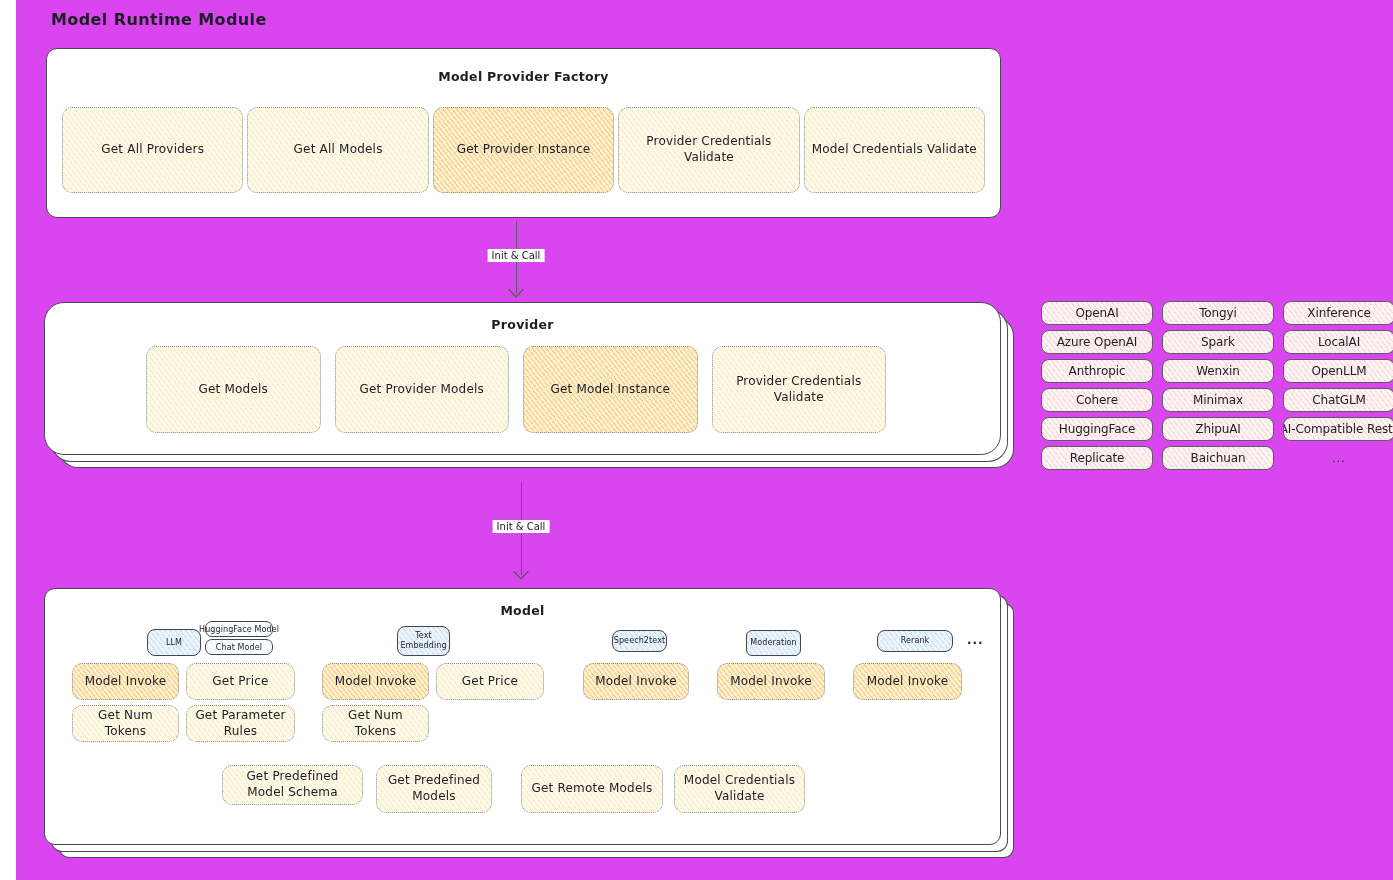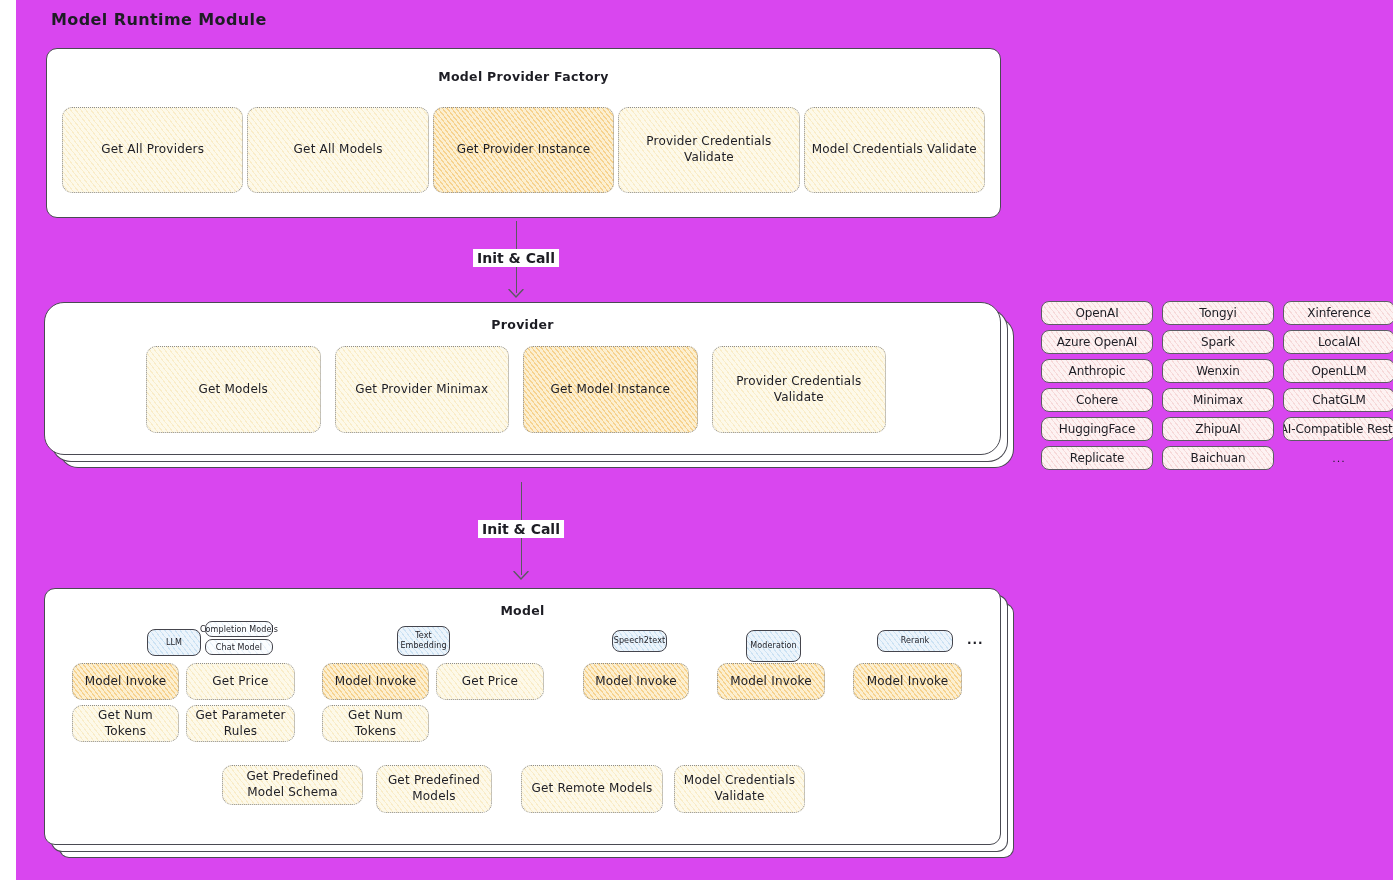--- a/index.html
+++ b/index.html
@@ -54,21 +54,21 @@
   .provider-row .node { flex:1 1 0; }
   
   .arrow { position:absolute; }
   .arrow .line {
     position:absolute; left:50%; top:0; bottom:5px; width:0;
     border-left:1.4px solid #5a5a60;
   }
   .arrow .head { position:absolute; left:50%; bottom:0; transform:translateX(-50%); }
   .arrow .lbl {
     position:absolute; left:50%; transform:translateX(-50%);
-    background:#ffffff; padding:1px 4px; font-size:14px; white-space:nowrap; z-index:1;font-weight:bold;
+    background:#ffffff; padding:1px 4px; font-size:10px; white-space:nowrap; z-index:1;
   }
   
   .providers-grid {
     position:absolute; left:1025px; top:301px;
     display:grid; grid-template-columns:112px 112px 112px;
     grid-auto-rows:24px; column-gap:9px; row-gap:5px;
   }
   .p-cell {
     display:flex; align-items:center; justify-content:center; text-align:center;
     border:1.3px solid #5c5c64; border-radius:8px;
@@ -134,21 +134,21 @@
     </svg>
   </div>
 
   <div class="box stacked" style="left:28px; top:302px; width:957px; height:153px;border-radius:20px;">
     <div class="box-title" style="top:14px;">Provider</div>
     <div class="provider-row">
       <div class="node">
           <span>Get Models</span>
         </div>
       <div class="node">
-          <span>Get Provider Minimax</span>
+          <span>Get Provider Models</span>
         </div>
       <div class="node hl">
           <span>Get Model Instance</span>
         </div>
       <div class="node">
           <span>Provider Credentials Validate</span>
         </div>
     </div>
   </div>
 
@@ -178,25 +178,25 @@
     <div class="lbl" style="top:38px;">Init &amp; Call</div>
     <svg class="head" width="16" height="9" viewBox="0 0 16 9">
       <path d="M1 0.5 L8 8 L15 0.5" stroke="#5a5a60" stroke-width="1.4" fill="none" stroke-linecap="round"></path>
     </svg>
   </div>
 
   <div class="box stacked" style="left:28px; top:588px; width:957px; height:257px;">
     <div class="box-title" style="top:14px;">Model</div>
 
     <div class="tab-blue" style="left:102px; top:40px; width:54px; height:27px;">LLM</div>
-    <div class="tab-small" style="left:160px; top:32px; width:68px; height:16px;">Completion Models</div>
+    <div class="tab-small" style="left:160px; top:32px; width:68px; height:16px;">HuggingFace Model</div>
     <div class="tab-small" style="left:160px; top:50px; width:68px; height:16px;">Chat Model</div>
     <div class="tab-blue" style="left:352px; top:37px; width:53px; height:30px; padding:1px 4px;">Text Embedding</div>
     <div class="tab-blue" style="left:567px; top:41px; width:55px; height:22px;">Speech2text</div>
-    <div class="tab-blue" style="left:701px; top:41px; width:55px; height:32px;">Moderation</div>
+    <div class="tab-blue" style="left:701px; top:41px; width:55px; height:26px;border-radius:6px;">Moderation</div>
     <div class="tab-blue" style="left:832px; top:41px; width:76px; height:22px;">Rerank</div>
     <div class="dots" style="left:922px; top:44px;">...</div>
 
     <div class="node hl m-node" style="left:27px; top:74px; width:107px; height:37px;">
         <span>Model Invoke</span>
       </div>
     <div class="node m-node" style="left:141px; top:74px; width:109px; height:37px;">
         <span>Get Price</span>
       </div>
     <div class="node m-node" style="left:27px; top:116px; width:107px; height:37px;">

